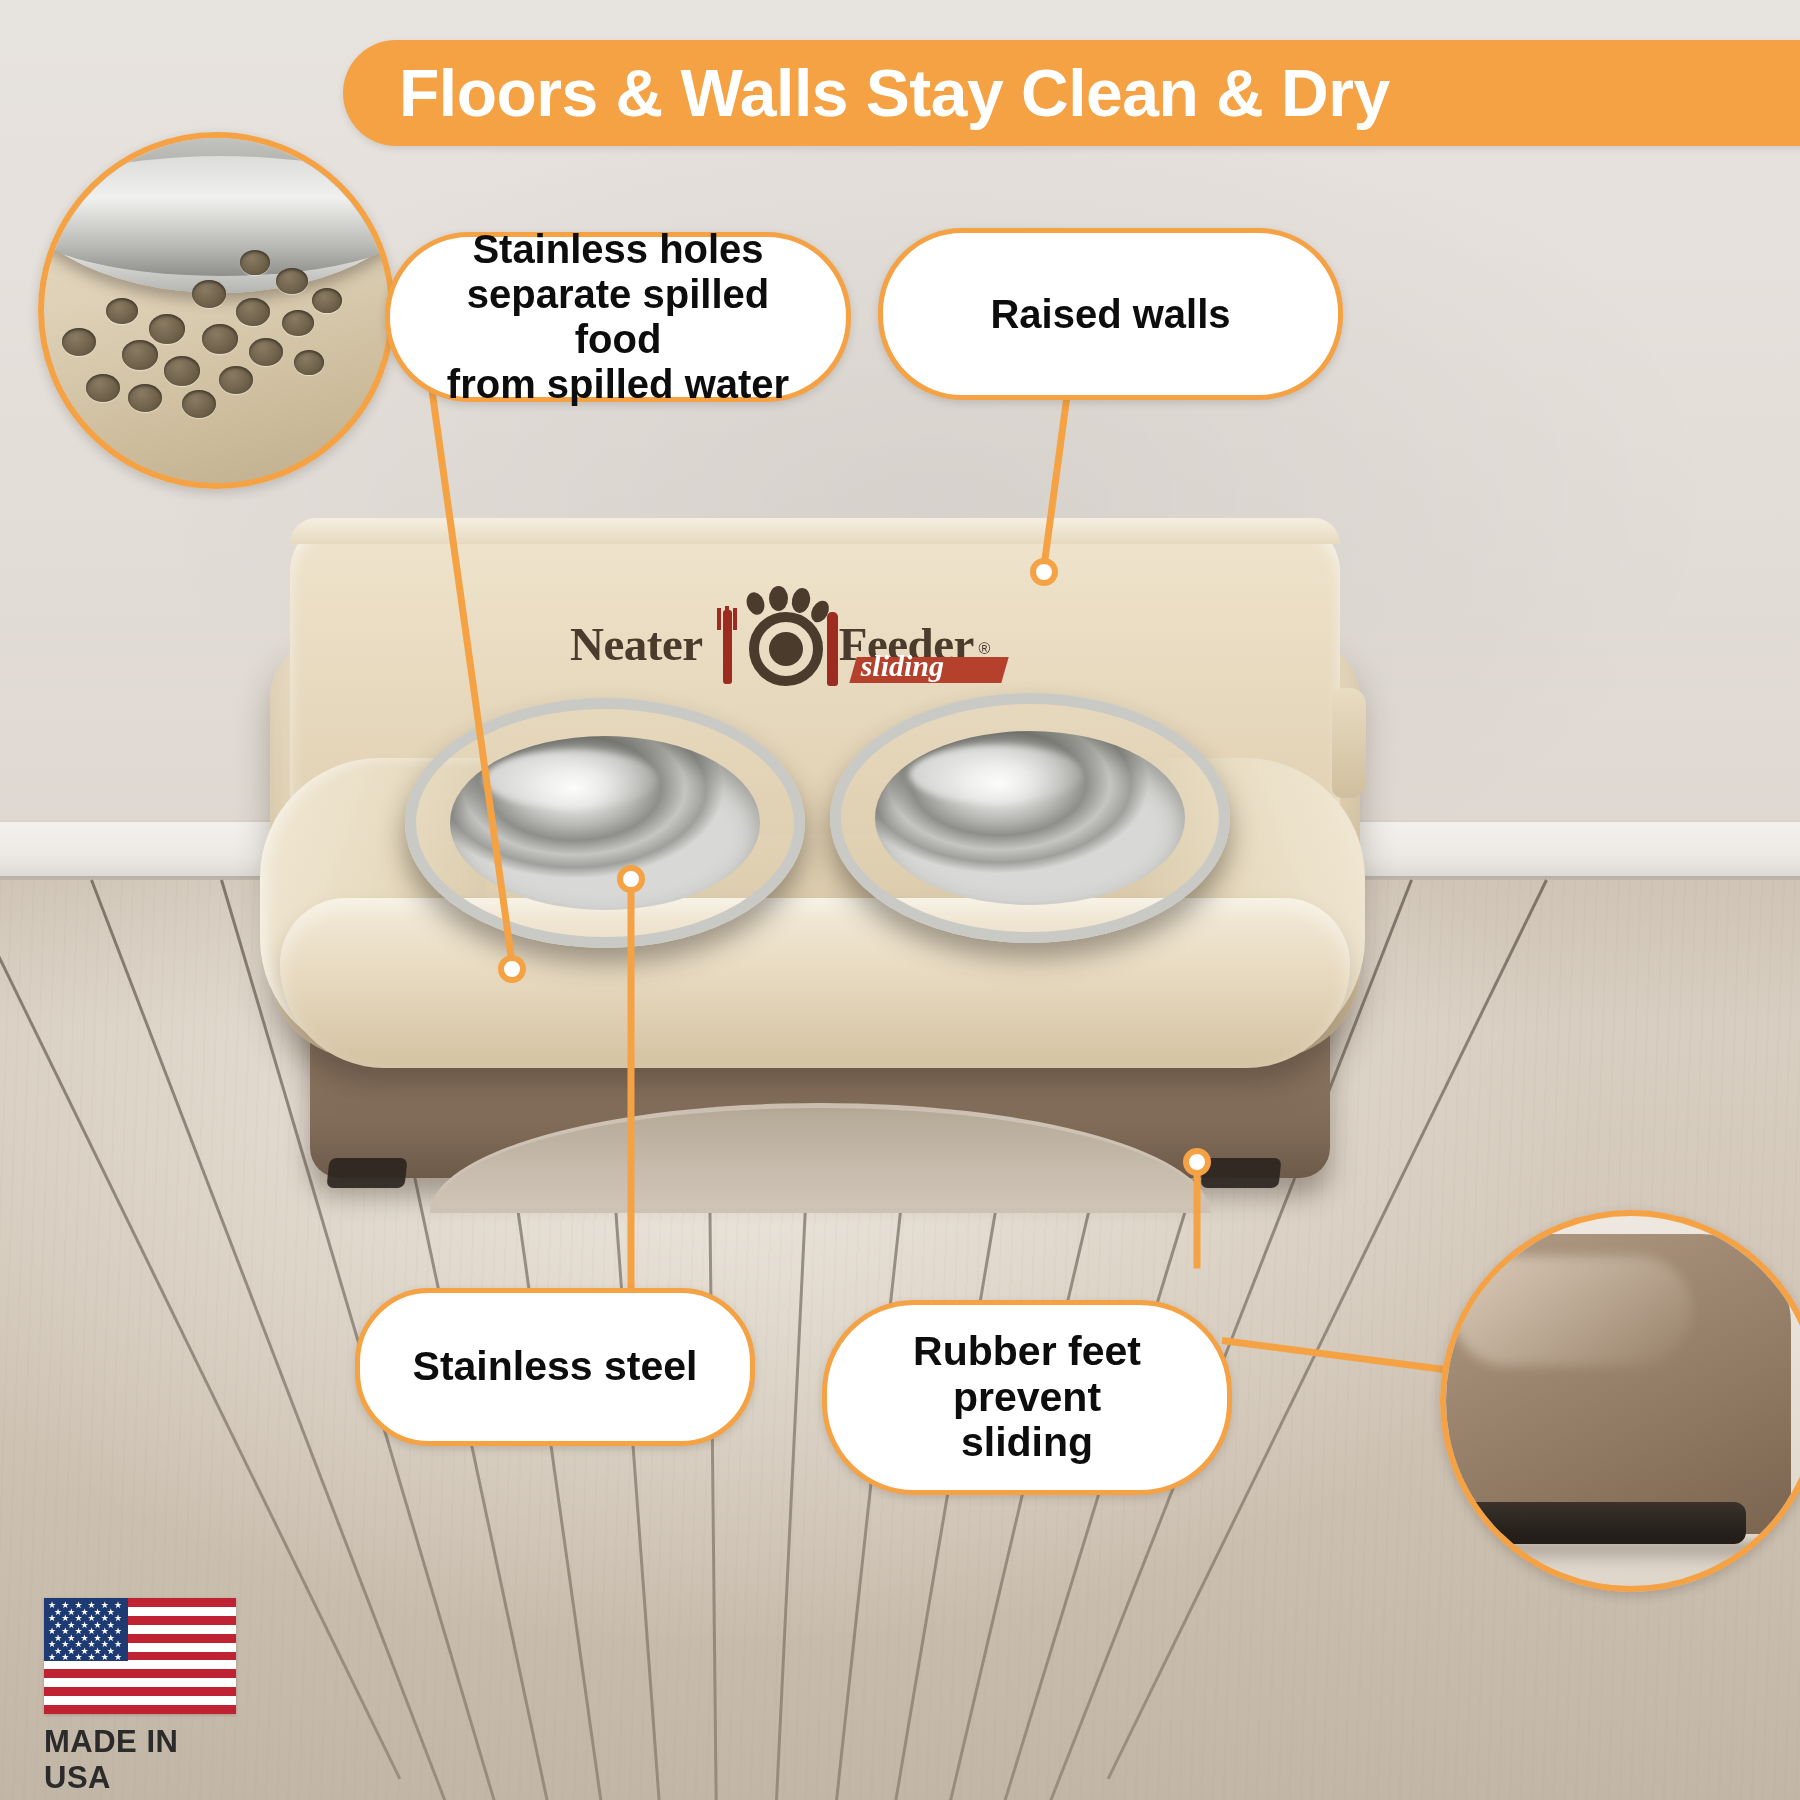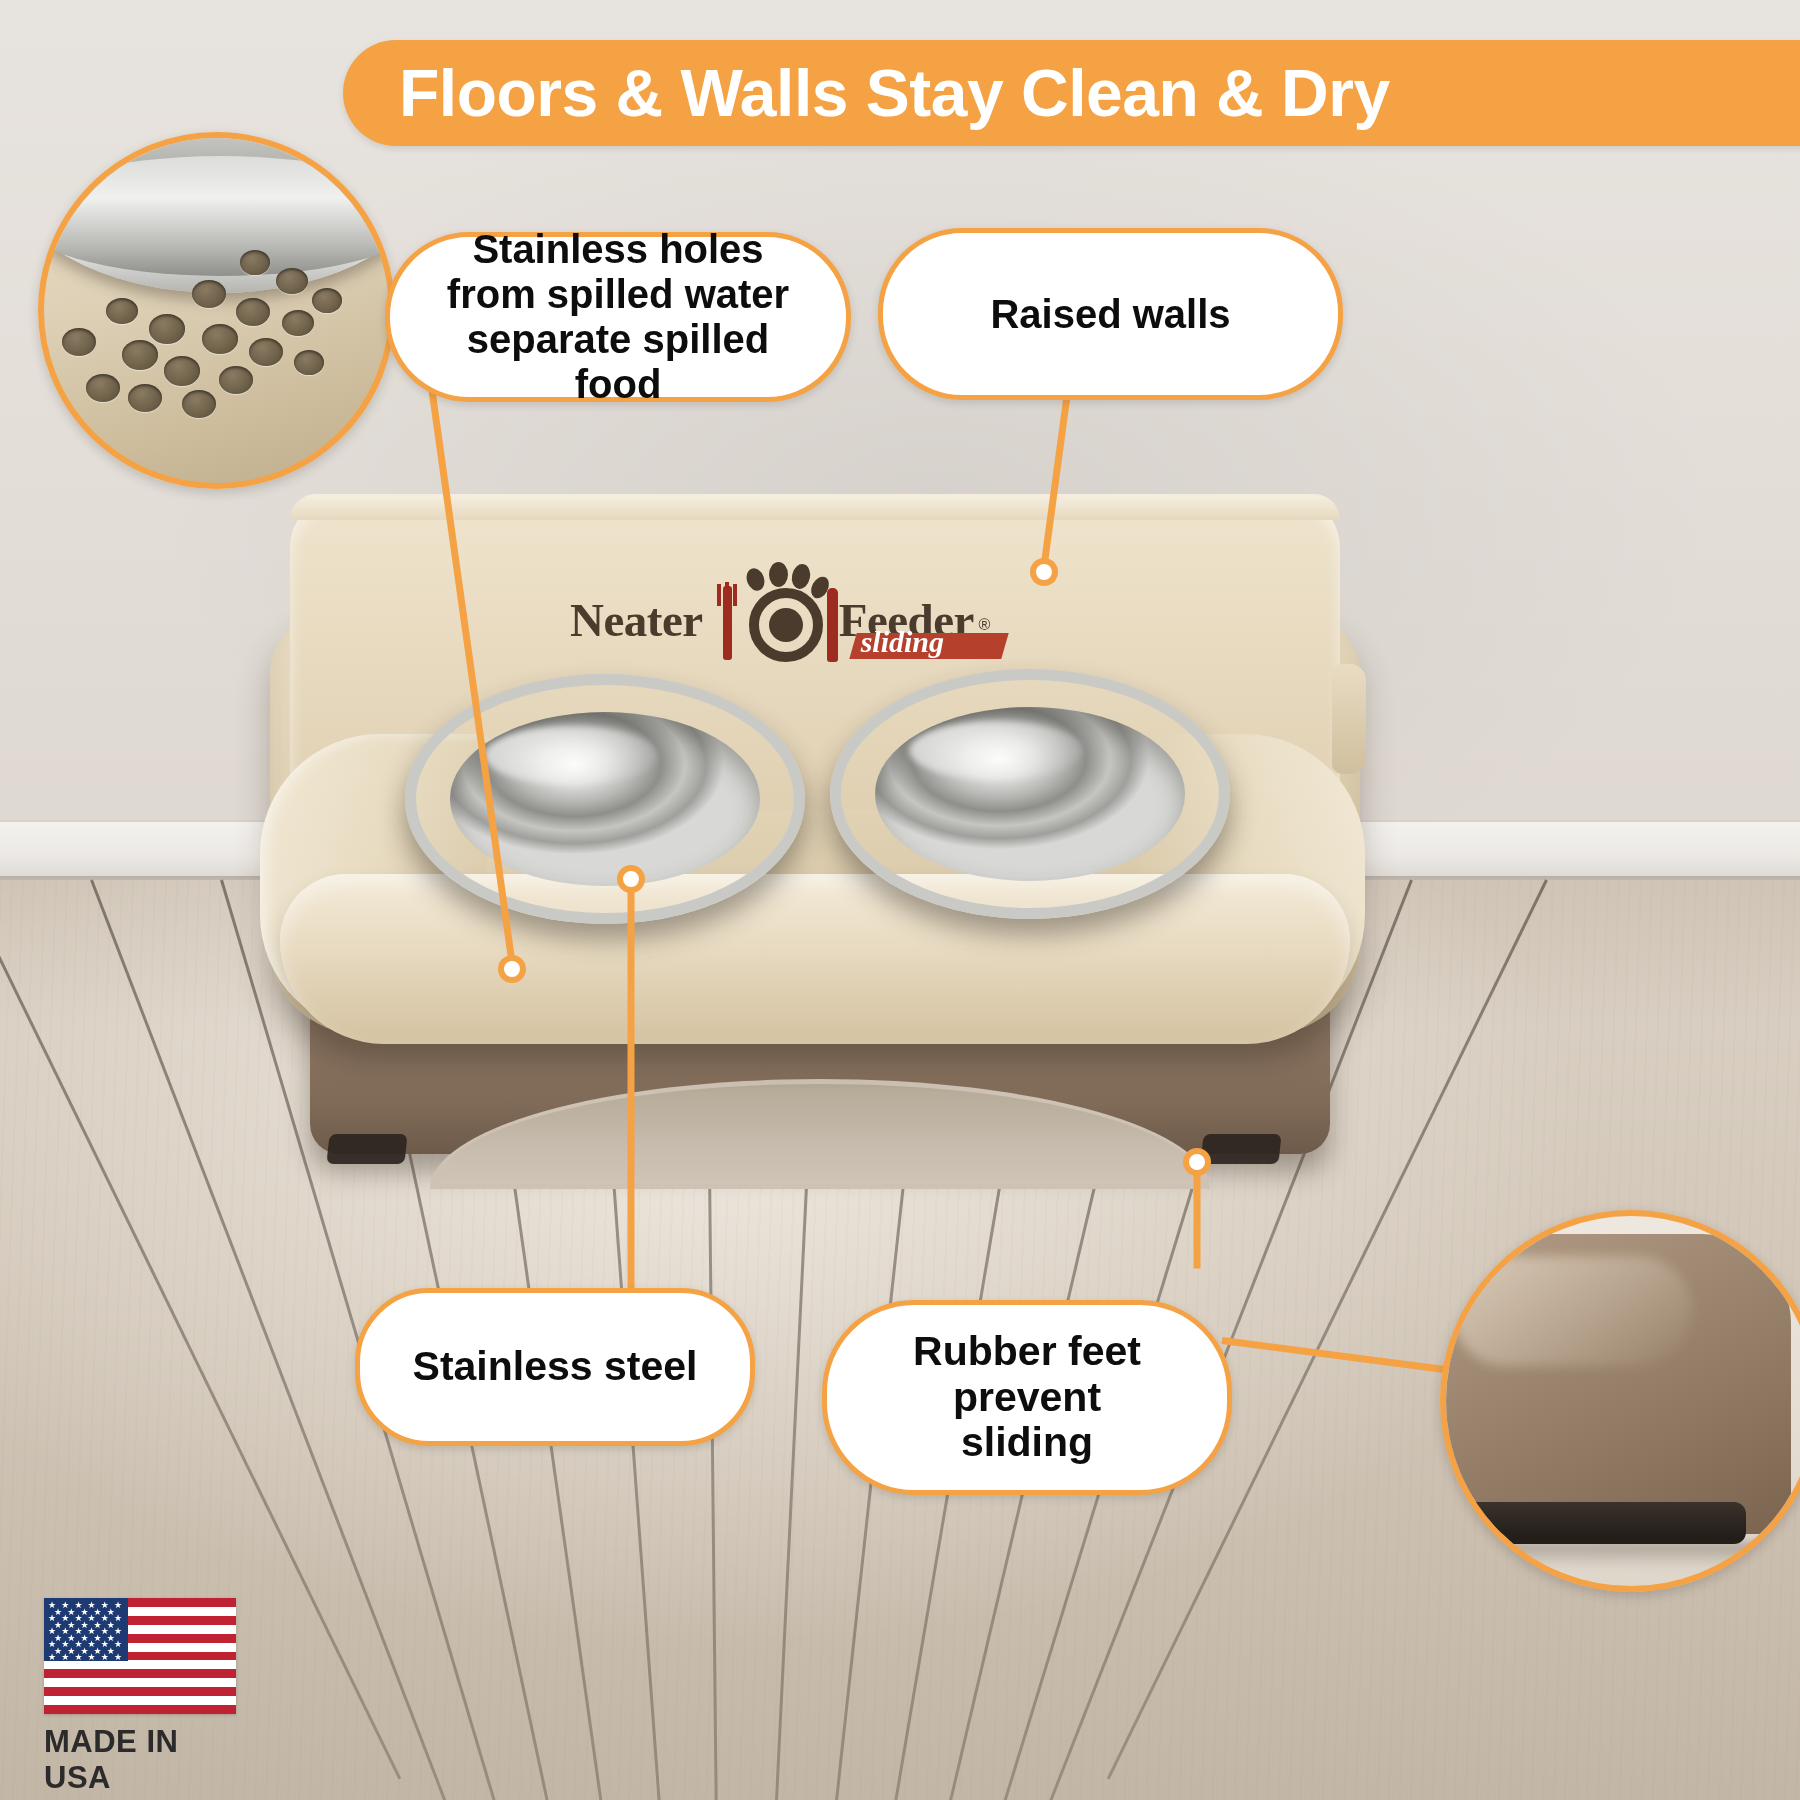--- a/index.html
+++ b/index.html
@@ -41,21 +41,21 @@
     background:linear-gradient(180deg,rgba(60,48,38,.55),rgba(60,48,38,.30));
     transform-origin:top center;
   }
   .floor-grain{
     position:absolute;left:0;top:880px;width:1800px;height:920px;
     background:repeating-linear-gradient(92deg, rgba(160,140,118,.055) 0px, rgba(160,140,118,.055) 2px, rgba(255,255,255,0) 2px, rgba(255,255,255,0) 11px);
     opacity:.85;
   }
 
   
-  .feeder{position:absolute;left:250px;top:484px;width:1120px;height:720px;}
+  .feeder{position:absolute;left:250px;top:508px;width:1120px;height:720px;}
 
   .base{
     position:absolute;left:60px;top:480px;width:1020px;height:190px;
     background:linear-gradient(180deg,#9a8470 0%,#8e7864 30%,#7f6a57 75%,#6d5a49 100%);
     border-radius:26px 26px 30px 30px;
     box-shadow:0 18px 26px rgba(60,48,38,.38);
   }
   .base-arch{
     position:absolute;left:180px;top:595px;width:780px;height:110px;
     background:#cdc2b4;
@@ -335,22 +335,22 @@
     <span class="shadowline"></span>
   </div>
 
   <div class="banner" style="background: rgb(245, 162, 69);">
     <div class="banner-text">Floors &amp; Walls Stay Clean &amp; Dry</div>
   </div>
 
   <div class="bubble" id="bub-drain">
     <span>
         <span>Stainless holes</span>
+        <span>separate spilled food</span>
         <span>from spilled water</span>
-        <span>separate spilled food</span>
       </span>
   </div>
   <div class="bubble" id="bub-walls">
     <span>
         <span>Raised walls</span>
       </span>
   </div>
   <div class="bubble" id="bub-bowls">
     <span>
         <span>Stainless steel</span>

